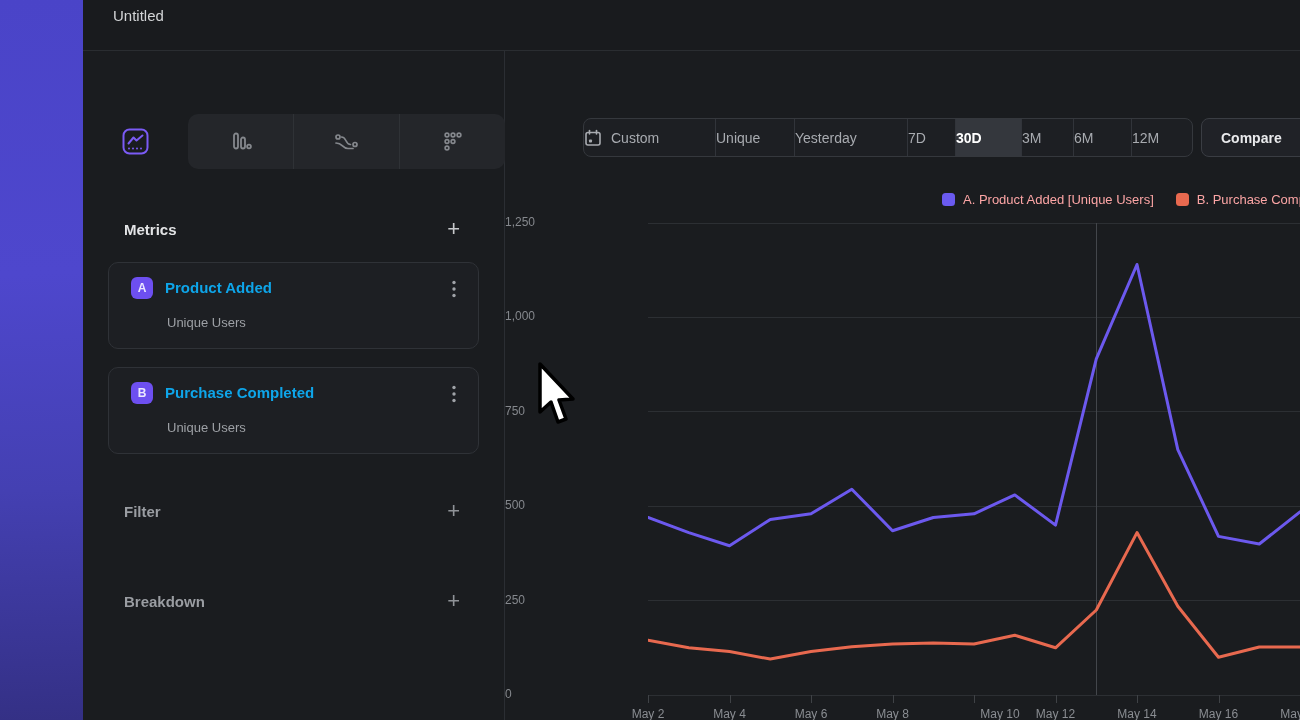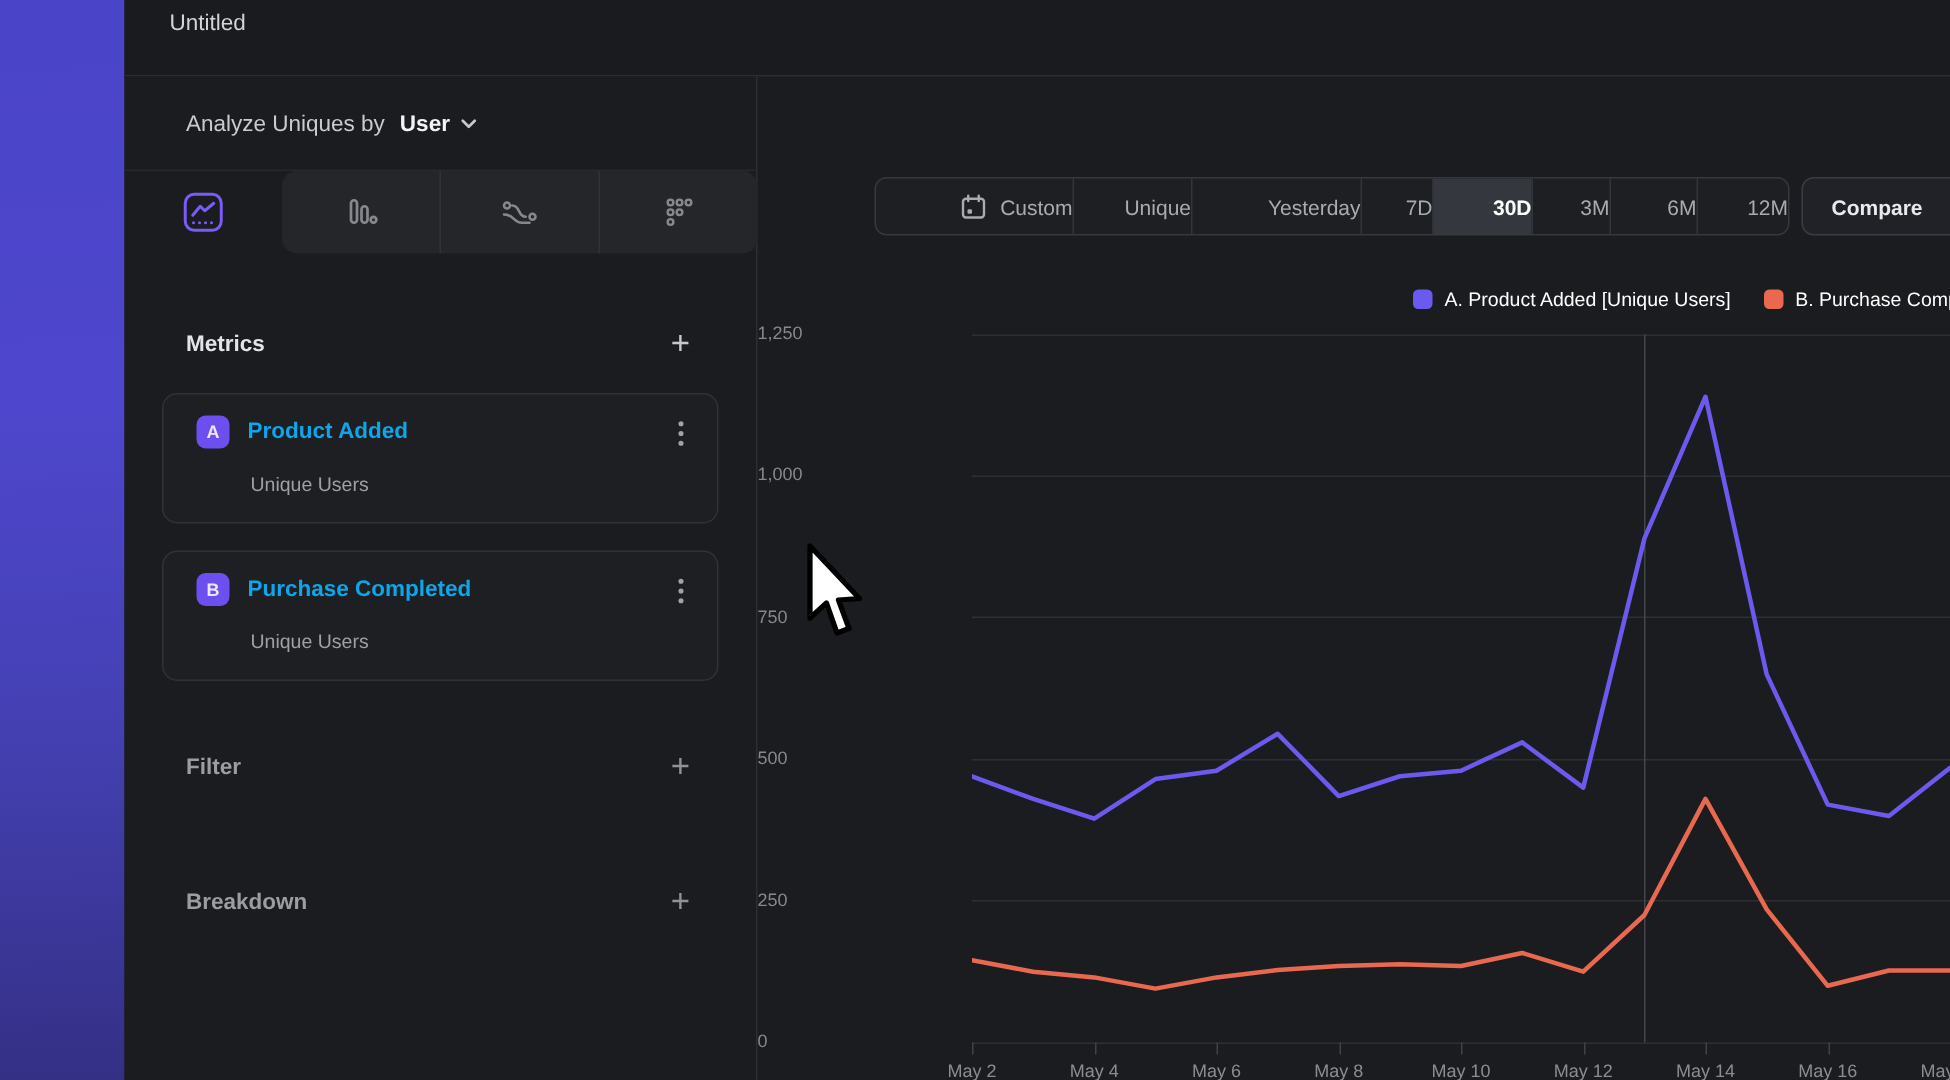--- a/index.html
+++ b/index.html
@@ -51,36 +51,36 @@
   .metric-title { position:absolute; left:56px; top:16px; font-size:15px; font-weight:bold; color:#0ea5e9; }
   .metric-sub { position:absolute; left:58px; top:52px; font-size:13px; color:#9da0a5; }
   .kebab { position:absolute; right:16px; top:16px; width:16px; height:20px;
     display:flex; align-items:center; justify-content:center; cursor:pointer; }
 
   
   .main { position:absolute; left:505px; top:51px; width:795px; height:669px; }
 
   .range-bar { position:absolute; left:78px; top:67px; height:39px;
     display:flex; border:1px solid #35383d; border-radius:8px; overflow:hidden; background:#1d1f23; }
-  .seg { display:flex; align-items:center; justify-content:flex-end; gap:9px;
+  .seg { display:flex; align-items:center; justify-content:flex-start; gap:9px;
     font-size:14px; color:#a8abb0; cursor:pointer; }
   .seg + .seg { border-left:1px solid #31343a; }
   .seg.sel { background:#34373d; color:#ffffff; font-weight:bold; }
   .w-custom{width:131px} .w-today{width:79px} .w-yest{width:113px}
   .w-7d{width:48px} .w-30d{width:66px} .w-3m{width:52px} .w-6m{width:58px} .w-12m{width:61px}
 
   .compare-btn { position:absolute; left:696px; top:67px; width:130px; height:39px;
     border:1px solid #3a3d43; border-radius:8px; background:#202227;
     display:flex; align-items:center; padding-left:19px;
     font-size:14px; font-weight:bold; color:#e9eaec; cursor:pointer; }
 
   .legend { position:absolute; left:437px; top:141px; display:flex; gap:22px; white-space:nowrap; }
   .legend-item { display:flex; align-items:center; gap:8px; cursor:pointer; }
   .legend-swatch { width:13px; height:13px; border-radius:3.5px; }
-  .legend-label { font-size:13px; color:#ffffff;text-align:center; }
+  .legend-label { font-size:13px; color:#fca5a5;text-align:center; }
 
   #chart-region { position:absolute; left:0; top:0; width:795px; height:669px; }
   .gridline { position:absolute; left:143px; width:652px; height:1px; background:#2c2f33; }
   .ylabel { position:absolute; left:0; width:133px; font-size:12px; color:#85888d; }
   .xtick { position:absolute; width:1px; height:8px; background:#3f4246; top:644px; }
   .xlabel { position:absolute; top:656px; width:64px; text-align:center; font-size:12px; color:#8a8d92; }
   .crosshair { position:absolute; width:1px; top:172px; height:472px; background:#43464b; }
   #plot-lines { position:absolute; left:143px; top:172px; }
 
   .cursor { position:absolute; left:536px; top:362px; }
@@ -89,29 +89,20 @@
 <body>
 
 <div class="left-strip"></div>
 
 <div class="topbar">
   <div class="doc-title">Untitled</div>
 </div>
 
 <div class="sidebar">
 
-  <div class="analyze-row">
-    <span class="analyze-label">Analyze Uniques by</span>
-    <span class="analyze-value">
-      <span>User</span>
-      <svg width="11" height="7" viewBox="0 0 11 7">
-        <polyline points="1.5,1.5 5.5,5.5 9.5,1.5" fill="none" stroke="#c6c8cb" stroke-width="1.8" stroke-linecap="round" stroke-linejoin="round"></polyline>
-      </svg>
-    </span>
-  </div>
 
   <div class="tabbar">
     <div class="tab-selected">
       <svg width="27" height="27" viewBox="0 0 27 27">
         <rect x="1.5" y="1.5" width="24" height="24" rx="6" fill="none" stroke="#7b5bf5" stroke-width="2"></rect>
         <polyline points="6.5,15.5 11.5,9.5 14.5,12.5 20.5,7.5" fill="none" stroke="#7b5bf5" stroke-width="2" stroke-linecap="round" stroke-linejoin="round"></polyline>
         <circle cx="7" cy="20.5" r="1" fill="#7b5bf5"></circle>
           <circle cx="11" cy="20.5" r="1" fill="#7b5bf5"></circle>
         <circle cx="15" cy="20.5" r="1" fill="#7b5bf5"></circle>
           <circle cx="19" cy="20.5" r="1" fill="#7b5bf5"></circle>
@@ -255,21 +246,21 @@
       <div class="crosshair" style="left: 591.25px;"></div>
       <div class="xtick" style="left: 143px;"></div>
       <div class="xlabel" style="left: 111px;">May 2</div>
       <div class="xtick" style="left: 224.5px;"></div>
       <div class="xlabel" style="left: 192.5px;">May 4</div>
       <div class="xtick" style="left: 306px;"></div>
       <div class="xlabel" style="left: 274px;">May 6</div>
       <div class="xtick" style="left: 387.5px;"></div>
       <div class="xlabel" style="left: 355.5px;">May 8</div>
       <div class="xtick" style="left: 469px;"></div>
-      <div class="xlabel" style="left: 437px;">May 10</div>
+      <div class="xlabel" style="left: 463px;">May 10</div>
       <div class="xtick" style="left: 550.5px;"></div>
       <div class="xlabel" style="left: 518.5px;">May 12</div>
       <div class="xtick" style="left: 632px;"></div>
       <div class="xlabel" style="left: 600px;">May 14</div>
       <div class="xtick" style="left: 713.5px;"></div>
       <div class="xlabel" style="left: 681.5px;">May 16</div>
       <div class="xlabel" style="left: 763px;">May 18</div>
       <svg id="plot-lines" width="652" height="472" viewBox="0 0 652 472">
         <polyline points="0.0,294.5 40.8,309.6 81.5,322.8 122.3,296.4 163.0,290.8 203.8,266.2 244.5,307.7 285.3,294.5 326.0,290.8 366.8,271.9 407.5,302.1 448.3,135.9 489.0,41.5 529.8,226.6 570.5,313.4 611.3,321.0 652.0,288.9" fill="none" stroke="#6c59ee" stroke-width="3" stroke-linejoin="round" stroke-linecap="round"></polyline>
         <polyline points="0.0,417.2 40.8,424.8 81.5,428.6 122.3,436.1 163.0,428.6 203.8,423.7 244.5,421.0 285.3,419.9 326.0,421.0 366.8,412.3 407.5,424.8 448.3,387.0 489.0,309.6 529.8,383.3 570.5,434.2 611.3,424.0 652.0,424.0" fill="none" stroke="#e8694f" stroke-width="3" stroke-linejoin="round" stroke-linecap="round"></polyline>

